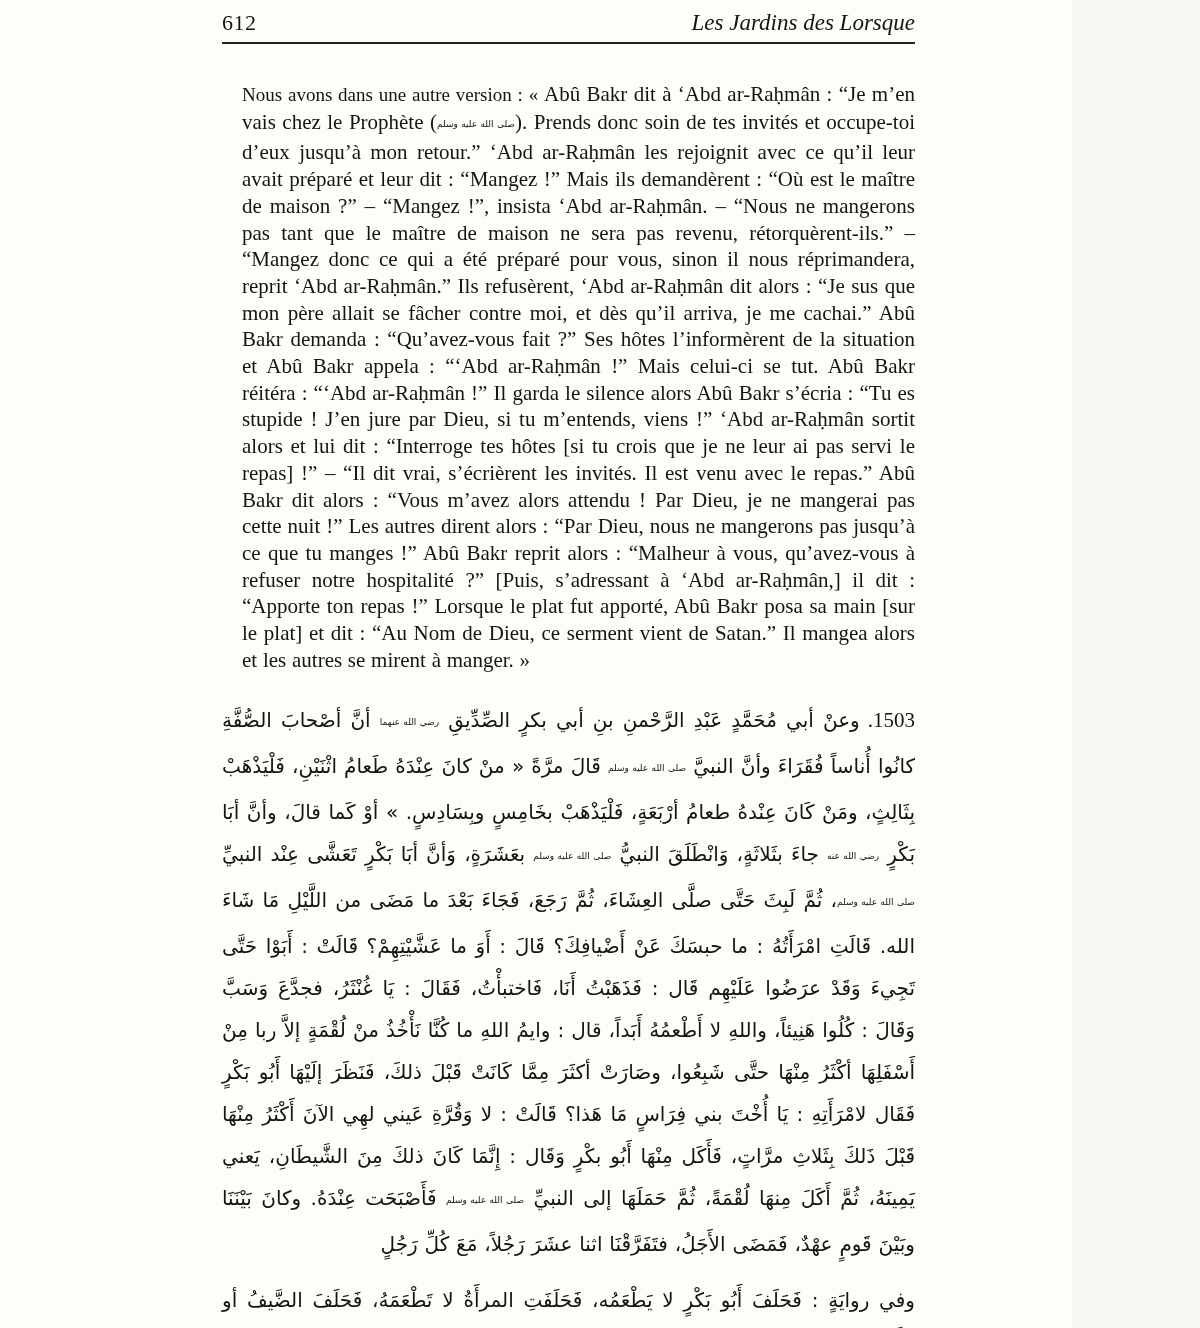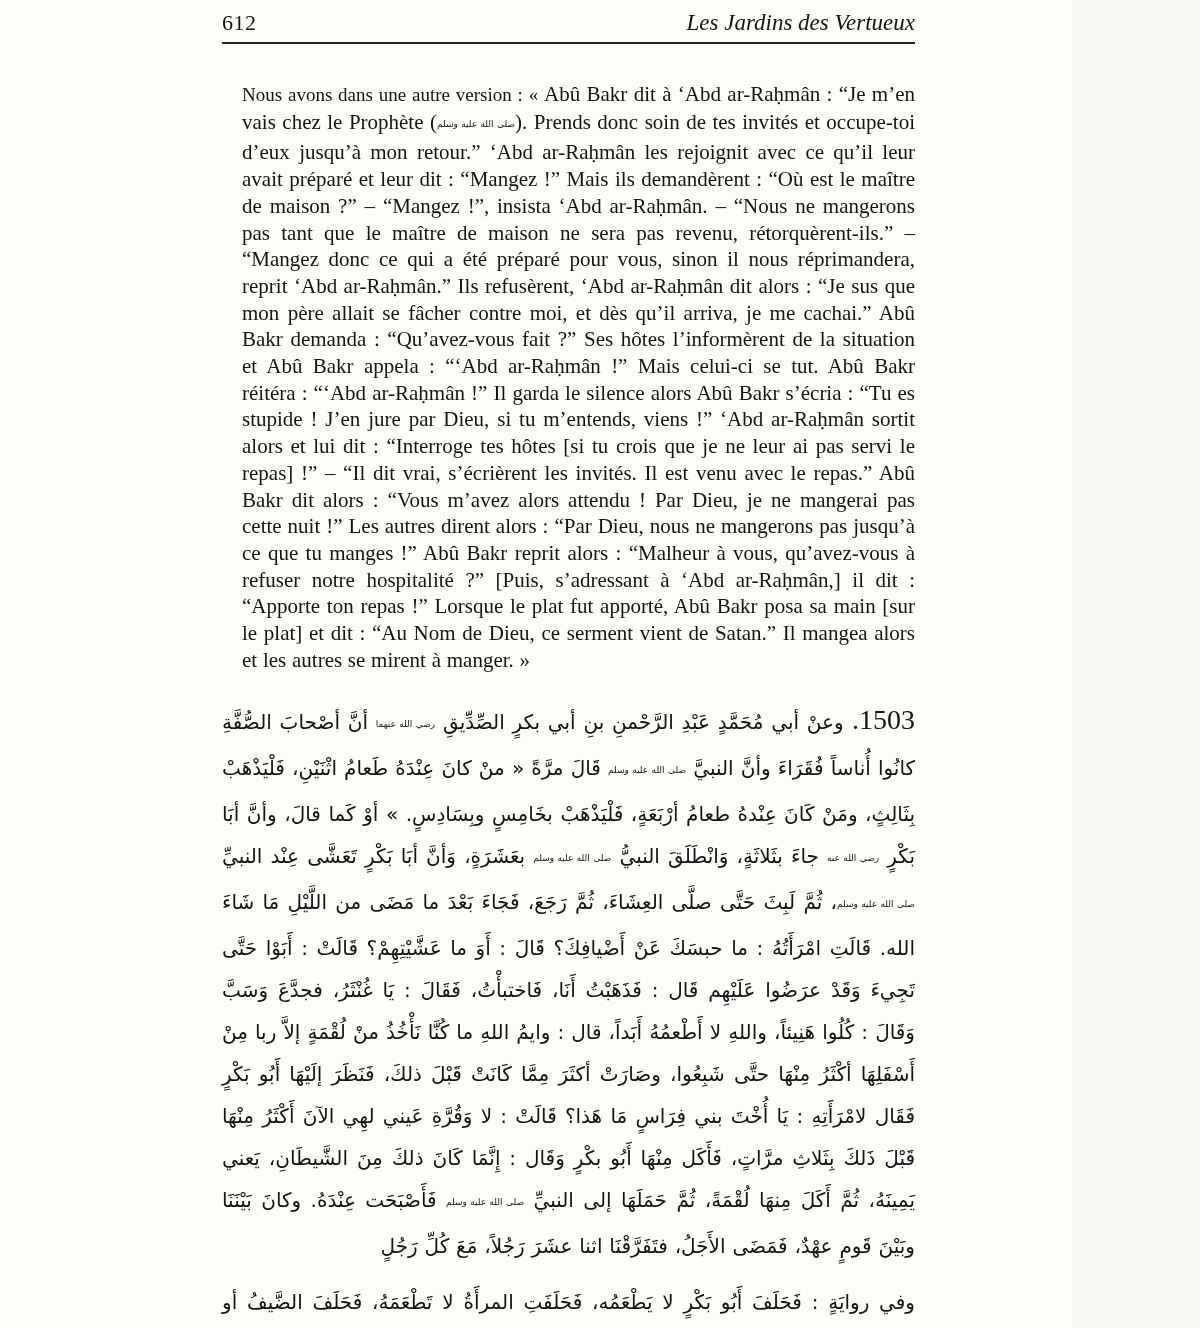--- a/index.html
+++ b/index.html
@@ -68,32 +68,32 @@
     direction: rtl;
     font-family: "DejaVu Sans", sans-serif;
     font-size: 20px;
     line-height: 42px;
     text-align: center;
     margin: 0;
   }
   .arabic-spacer { height: 14px; }
   .seg-num {
     font-family: "Liberation Serif", "DejaVu Serif", serif;
-    font-size: 28px;
+    font-size: 21px;
   }
   .seg-n { }
 </style>
 </head>
 <body>
 
 <div class="page">
 
   <div class="running-header">
     <span class="page-number">612</span>
-    <span class="book-title">Les Jardins des Vertueux</span>
+    <span class="book-title">Les Jardins des Lorsque</span>
   </div>
 
   <p class="french-paragraph"><span class="seg-intro">Nous avons dans une autre version : « </span><span class="seg-n">Abû Bakr dit à ‘Abd ar-Raḥmân : “Je m’en vais chez le Prophète (</span><span class="seg-hon">صلى الله عليه وسلم</span><span class="seg-n">). Prends donc soin de tes invités et occupe-toi d’eux jusqu’à mon retour.” ‘Abd ar-Raḥmân les rejoignit avec ce qu’il leur avait préparé et leur dit : “Mangez !” Mais ils demandèrent : “Où est le maître de maison ?” – “Mangez !”, insista ‘Abd ar-Raḥmân. – “Nous ne mangerons pas tant que le maître de maison ne sera pas revenu, rétorquèrent-ils.” – “Mangez donc ce qui a été préparé pour vous, sinon il nous réprimandera, reprit ‘Abd ar-Raḥmân.” Ils refusèrent, ‘Abd ar-Raḥmân dit alors : “Je sus que mon père allait se fâcher contre moi, et dès qu’il arriva, je me cachai.” Abû Bakr demanda : “Qu’avez-vous fait ?” Ses hôtes l’informèrent de la situation et Abû Bakr appela : “‘Abd ar-Raḥmân !” Mais celui-ci se tut. Abû Bakr réitéra : “‘Abd ar-Raḥmân !” Il garda le silence alors Abû Bakr s’écria : “Tu es stupide ! J’en jure par Dieu, si tu m’entends, viens !” ‘Abd ar-Raḥmân sortit alors et lui dit : “Interroge tes hôtes [si tu crois que je ne leur ai pas servi le repas] !” – “Il dit vrai, s’écrièrent les invités. Il est venu avec le repas.” Abû Bakr dit alors : “Vous m’avez alors attendu ! Par Dieu, je ne mangerai pas cette nuit !” Les autres dirent alors : “Par Dieu, nous ne mangerons pas jusqu’à ce que tu manges !” Abû Bakr reprit alors : “Malheur à vous, qu’avez-vous à refuser notre hospitalité ?” [Puis, s’adressant à ‘Abd ar-Raḥmân,] il dit : “Apporte ton repas !” Lorsque le plat fut apporté, Abû Bakr posa sa main [sur le plat] et dit : “Au Nom de Dieu, ce serment vient de Satan.” Il mangea alors et les autres se mirent à manger. »</span></p>
 
   <p class="arabic-block arabic-first"><span class="seg-num">1503. </span><span class="seg-n">وعنْ أبي مُحَمَّدٍ عَبْدِ الرَّحْمنِ بنِ أبي بكرٍ الصِّدِّيقِ </span><span class="seg-hon">رضي الله عنهما</span><span class="seg-n"> أنَّ أصْحابَ الصُّفَّةِ كانُوا أُناساً فُقَرَاءَ وأنَّ النبيَّ </span><span class="seg-hon">صلى الله عليه وسلم</span><span class="seg-n"> قَالَ مرَّةً « منْ كانَ عِنْدَهُ طَعامُ اثْنَيْنِ، فَلْيَذْهَبْ بِثَالِثٍ، ومَنْ كَانَ عِنْدهُ طعامُ أرْبَعَةٍ، فَلْيَذْهَبْ بخَامِسٍ وبِسَادِسٍ. » أوْ كَما قالَ، وأنَّ أبَا بَكْرٍ </span><span class="seg-hon">رضي الله عنه</span><span class="seg-n"> جاءَ بثَلاثَةٍ، وَانْطَلَقَ النبيُّ </span><span class="seg-hon">صلى الله عليه وسلم</span><span class="seg-n"> بعَشَرَةٍ، وَأنَّ أبَا بَكْرٍ تَعَشَّى عِنْد النبيِّ </span><span class="seg-hon">صلى الله عليه وسلم</span><span class="seg-n">، ثُمَّ لَبِثَ حَتَّى صلَّى العِشَاءَ، ثُمَّ رَجَعَ، فَجَاءَ بَعْدَ ما مَضَى من اللَّيْلِ مَا شَاءَ الله. قَالَتِ امْرَأَتُهُ : ما حبسَكَ عَنْ أَضْيافِكَ؟ قَالَ : أَوَ ما عَشَّيْتِهِمْ؟ قَالَتْ : أَبَوْا حَتَّى تَجِيءَ وَقَدْ عرَضُوا عَلَيْهِم قَال : فَذَهَبْتُ أَنَا، فَاختبأْتُ، فَقَالَ : يَا غُنْثَرُ، فجدَّعَ وَسَبَّ وَقَالَ : كُلُوا هَنِيئاً، واللهِ لا أَطْعمُهُ أَبَداً، قال : وايمُ اللهِ ما كُنَّا نَأْخُذُ منْ لُقْمَةٍ إلاَّ ربا مِنْ أَسْفَلِهَا أكْثَرُ مِنْهَا حتَّى شَبِعُوا، وصَارَتْ أكثَرَ مِمَّا كَانَتْ قَبْلَ ذلكَ، فَنَظَرَ إلَيْهَا أَبُو بَكْرٍ فَقَال لامْرَأَتِهِ : يَا أُخْتَ بني فِرَاسٍ مَا هَذا؟ قَالَتْ : لا وَقُرَّةِ عَيني لهِي الآنَ أَكْثَرُ مِنْهَا قَبْلَ ذَلكَ بِثَلاثِ مرَّاتٍ، فَأَكَل مِنْهَا أَبُو بكْرٍ وَقَال : إِنَّمَا كَانَ ذلكَ مِنَ الشَّيطَانِ، يَعني يَمِينَهُ، ثُمَّ أَكَلَ مِنهَا لُقْمَةً، ثُمَّ حَمَلَهَا إلى النبيِّ </span><span class="seg-hon">صلى الله عليه وسلم</span><span class="seg-n"> فَأَصْبَحَت عِنْدَهُ. وكانَ بَيْنَنَا وبَيْنَ قَومٍ عهْدٌ، فَمَضَى الأَجَلُ، فتَفَرَّقْنَا اثنا عشَرَ رَجُلاً، مَعَ كُلِّ رَجُلٍ</span></p>
 
   <div class="arabic-spacer"></div>
 
   <p class="arabic-block"><span class="seg-n">وفي روايَةٍ : فَحَلَفَ أَبُو بَكْرٍ لا يَطْعَمُه، فَحَلَفَتِ المرأَةُ لا تَطْعَمَهُ، فَحَلَفَ الضَّيفُ أو الأَضْيَافُ أن لا يَطعَمَهُ، أوْ يطعَمُوه حَتَّى يَطعَمه، فَقَالَ أبُو بَكْرٍ : هذِهِ مِنَ الشَّيْطَانِ، فَدَعا بالطَّعامِ فَأَكَلَ وَأَكَلُوا، فَجَعَلُوا لا يَرْفَعُونَ لُقْمَةً إلاَّ رَبَتْ مِنْ أَسْفَلِهَا أَكْثَرَ مِنْهَا، فَقَال : يَا أُخْتَ بَني فِرَاس، ما هَذا؟ فَقالَتْ : وَقُرَّةِ عَيْنِي إنَهَا الآنَ لأَكْثَرُ مِنْهَا قَبْلَ أَنْ نَأْكُلَ، فَأَكَلُوا،</span></p>
   <p class="arabic-tail"><span class="seg-n">وبَعَثَ بهَا إلى النبي </span><span class="seg-hon">صلى الله عليه وسلم</span><span class="seg-n"> فذَكَرَ أنَّه أَكَلَ مِنهَا.</span></p>

